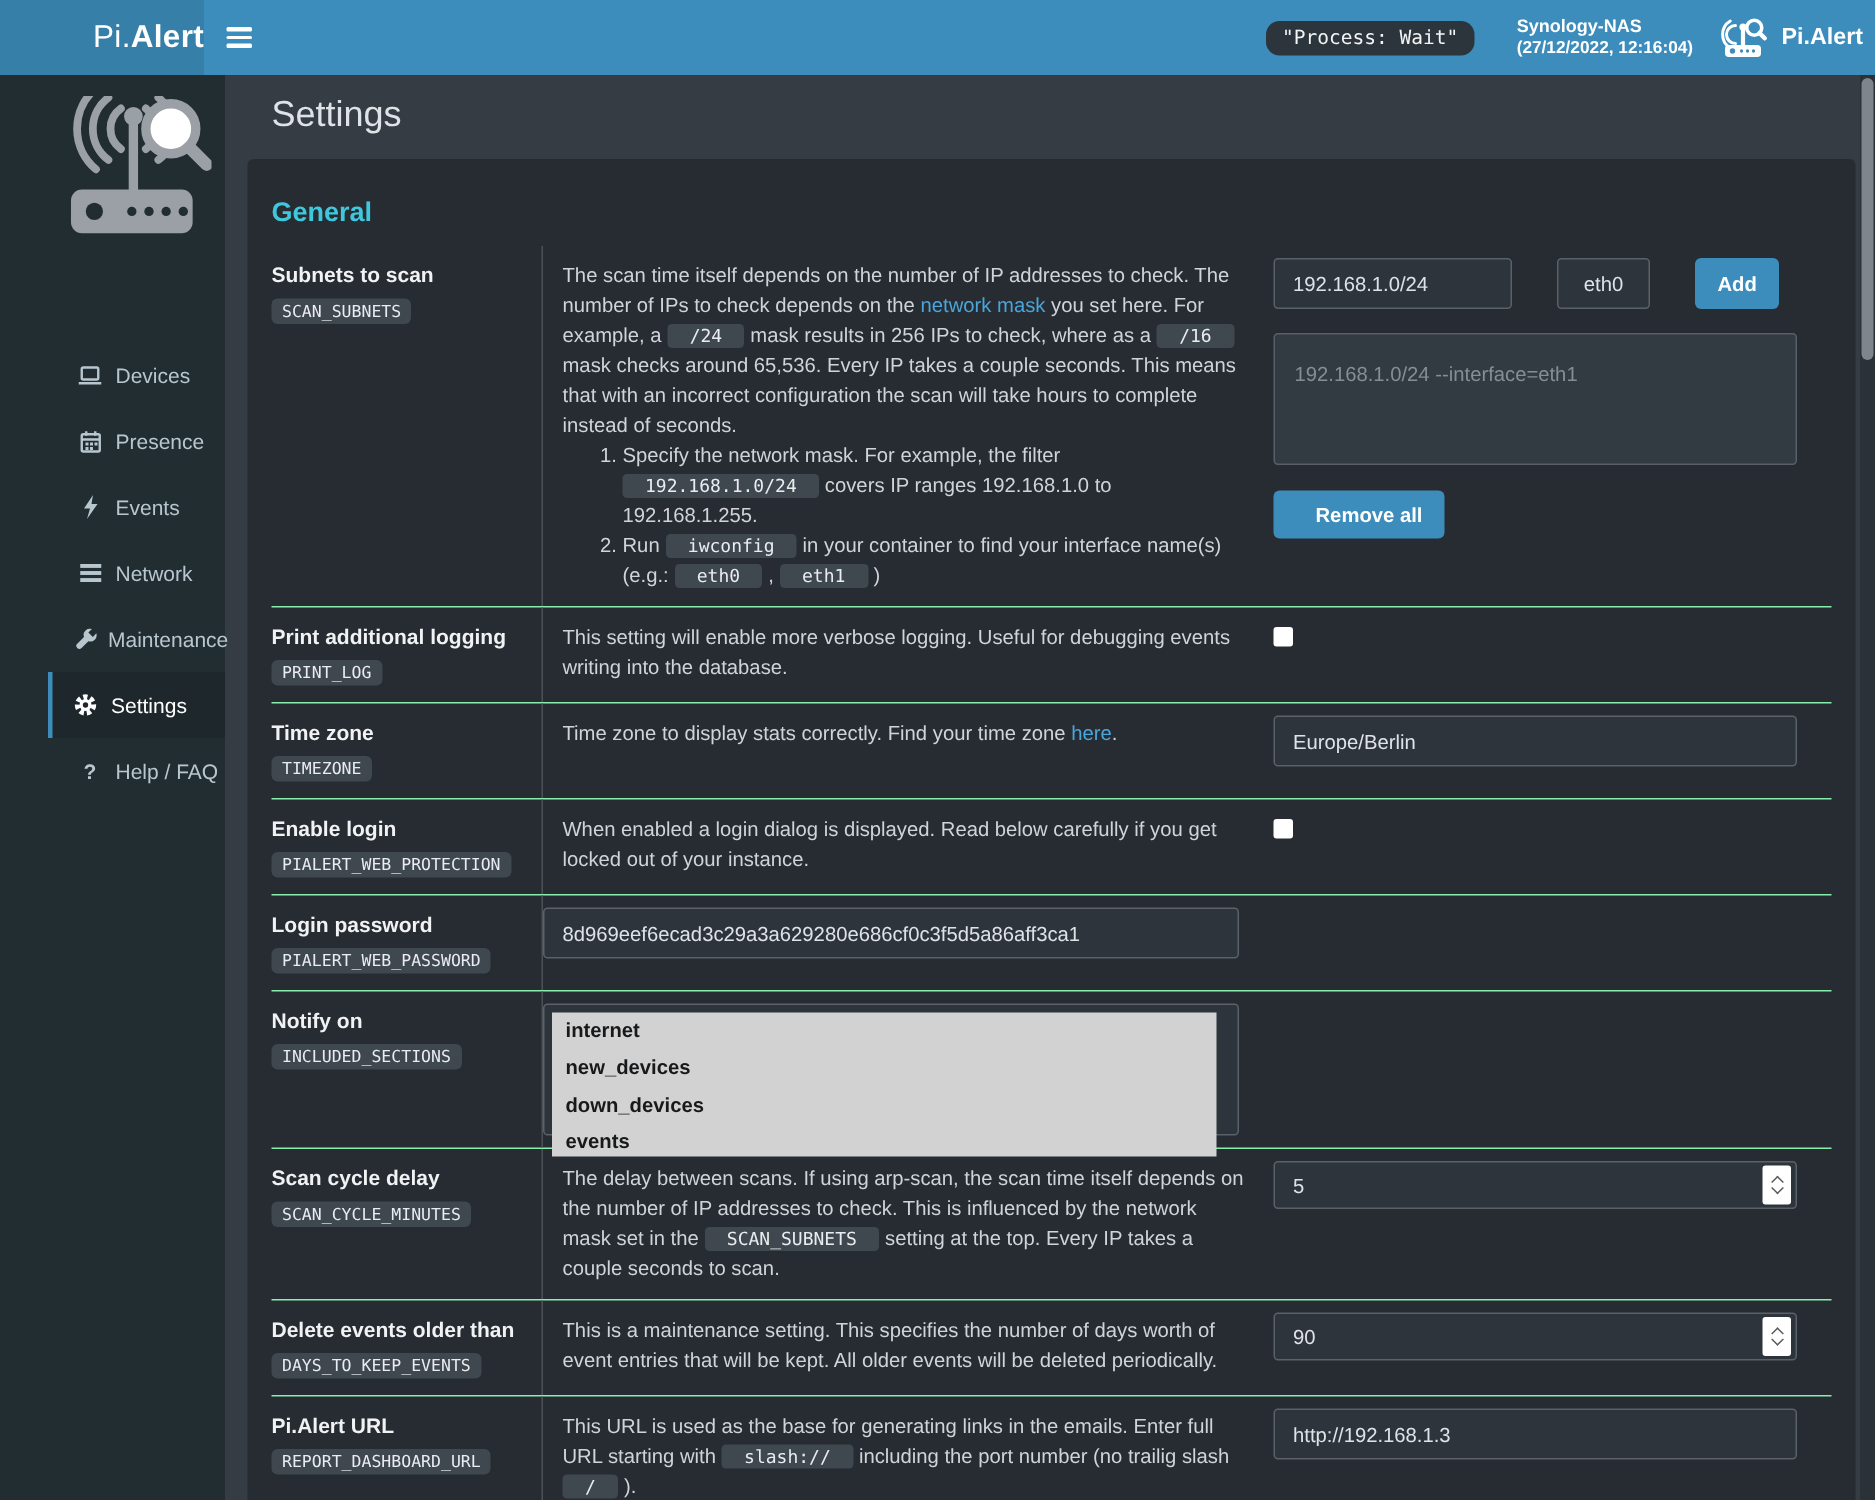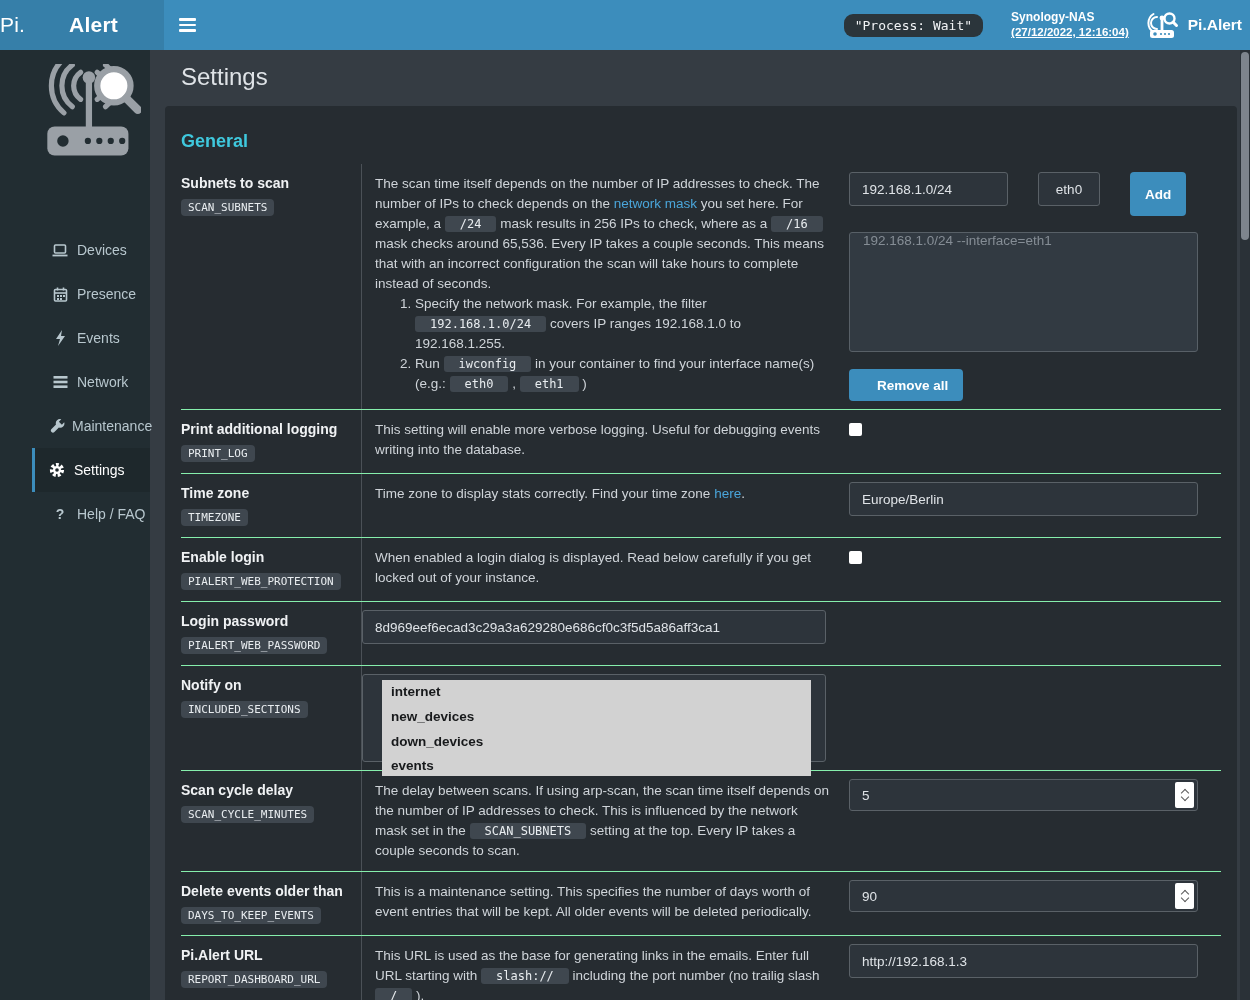--- a/index.html
+++ b/index.html
@@ -1,30 +1,30 @@
 <!DOCTYPE html>
 <html><head>
 <meta charset="utf-8">
 <style>
   * { margin:0; padding:0; box-sizing:border-box; }
   html,body { width:1250px; height:1000px; overflow:hidden; }
   body { background:#353c43; font-family:"Liberation Sans", sans-serif; position:relative; }
 
   
   .navbar { position:absolute; top:0; left:0; width:1250px; height:50px; background:#3c8dbc; display:flex; z-index:20; }
-  .logo { width:164px; height:50px; background:#367fa9; color:#fff; font-size:21px; display:flex; align-items:center; justify-content:flex-start; letter-spacing:.2px;gap:44px; }
+  .logo { width:136px; height:50px; background:#367fa9; color:#fff; font-size:21px; display:flex; align-items:center; justify-content:flex-end; letter-spacing:.2px; }
   .logo .lt { font-weight:300; }
   .logo .bd { font-weight:700; }
   .nav-rest { flex:1; display:flex; align-items:center; }
   .hamburger { width:45px; height:50px; display:flex; flex-direction:column; align-items:flex-start; justify-content:center; gap:3px; padding-left:15px; cursor:pointer; }
   .hamburger span { display:block; width:17px; height:2.5px; background:#fff; border-radius:1px; }
   .nav-right { margin-left:auto; display:flex; align-items:center; padding-right:8px; }
   .pbadge { background:#2b353b; color:#f2f4f6; font-family:"DejaVu Sans Mono", monospace; font-size:13px; padding:4px 11px; border-radius:9px; margin-right:28px; }
   .hostinfo { color:#fff; font-size:12px; font-weight:700; line-height:15px; margin-right:18px; text-align:left; }
-  .hostinfo .t2 { font-weight:600; font-size:11.5px;text-decoration:underline; }
+  .hostinfo .t2 { font-weight:600; font-size:11.5px; }
   .nav-brand-icon { margin-right:7px; display:flex; align-items:center; }
   .nav-brand { color:#fff; font-size:15.5px; font-weight:700; }
 
   
   .sidebar { position:absolute; top:50px; left:0; width:150px; height:950px; background:#222d32;padding-left:32px; }
   .side-logo { display:flex; justify-content:center; padding-top:14px; height:130px; }
   .menu { margin-top:48px; }
   .mitem { display:flex; align-items:center; height:44px; padding-left:15px; color:#b8c7ce; font-size:14px; cursor:pointer; border-left:3px solid transparent; }
   .mitem .mico { width:20px; margin-right:7px; display:flex; align-items:center; justify-content:center; }
   .mitem.active { background:#1e282c; color:#fff; border-left:3px solid #3c8dbc; padding-left:12px; }
@@ -45,34 +45,34 @@
   .chip { background:#3f474f; color:#e9edf0; font-family:"DejaVu Sans Mono", monospace; font-size:12px; padding:1px 15px; border-radius:3px; white-space:nowrap; }
   .lnk { color:#4aa5da; text-decoration:none; cursor:pointer; }
   .cell-ctl { padding:8px 23px 8px 0; }
   .olist { margin-top:0; padding-left:40px; }
   .olist li { margin:0; }
 
   .tinput { background:#2d343b; border:1px solid #5a6167; border-radius:3px; color:#dfe3e7; font-size:13.5px; height:34px; padding:0 12px; width:100%; font-family:"Liberation Sans", sans-serif; outline:none; }
   .subnet-top { display:flex; gap:30px; }
   .in-subnet { width:159px; flex:none; }
   .in-iface { width:62px; flex:none; text-align:center; }
-  .btn { background:#3c8dbc; border:none; color:#fff; font-weight:700; font-size:13.5px; border-radius:4px; height:44px; padding:0 15px; cursor:pointer; font-family:"Liberation Sans", sans-serif; }
-  .entrybox { margin-top:16px; height:120px; background:#323a42; border:1px solid #586067; border-radius:3px; padding:0 13px; color:#858d95; font-size:13.5px; cursor:pointer; }
+  .btn { background:#3c8dbc; border:none; color:#fff; font-weight:700; font-size:13.5px; border-radius:4px; height:34px; padding:0 15px; cursor:pointer; font-family:"Liberation Sans", sans-serif; }
+  .entrybox { margin-top:16px; height:88px; background:#323a42; border:1px solid #586067; border-radius:3px; padding:19px 13px; color:#858d95; font-size:13.5px; cursor:pointer; }
   .btn-remove { margin-top:17px; height:32px;padding-left:28px; }
 
   .checkbox { width:13px; height:13px; background:#fff; border-radius:2px; margin-top:5px; position:relative; cursor:pointer; }
 
   .numwrap { position:relative; }
   .numwrap .tinput { height:32px; padding-right:30px; }
   .spin { position:absolute; right:4px; top:3px; width:19px; height:26px; background:#fff; border-radius:2px; display:flex; flex-direction:column; align-items:center; justify-content:center; cursor:pointer; }
   .spin i { display:block; width:6px; height:6px; border-left:1.6px solid #5a5a5a; border-top:1.6px solid #5a5a5a; }
   .spin .up { transform:rotate(45deg); margin-bottom:-1px; }
   .spin .dn { transform:rotate(225deg); margin-top:-1px; }
 
-  .selwrap { height:88px; background:#2d343b; border:1px solid #5a6167; border-radius:3px; padding:5px 14px 5px 19px; }
+  .selwrap { height:88px; background:#2d343b; border:1px solid #5a6167; border-radius:3px; padding:5px 14px 5px 5px; }
   .msel { background:#d2d2d2; height:96px; overflow:hidden; cursor:pointer; }
   .msel .opt { font-size:13.5px; color:#17191b; padding:1px 9px; line-height:22.8px; font-weight:600; }
 
   
   .vscroll { position:absolute; top:50px; right:0; width:10px; height:950px; background:#2a3137; z-index:30; }
   .vscroll .thumb { margin:2px 1px 0 1px; width:8px; height:188px; background:#7e858d; border-radius:4px; cursor:grab; }
 </style>
 </head>
 <body>
 

